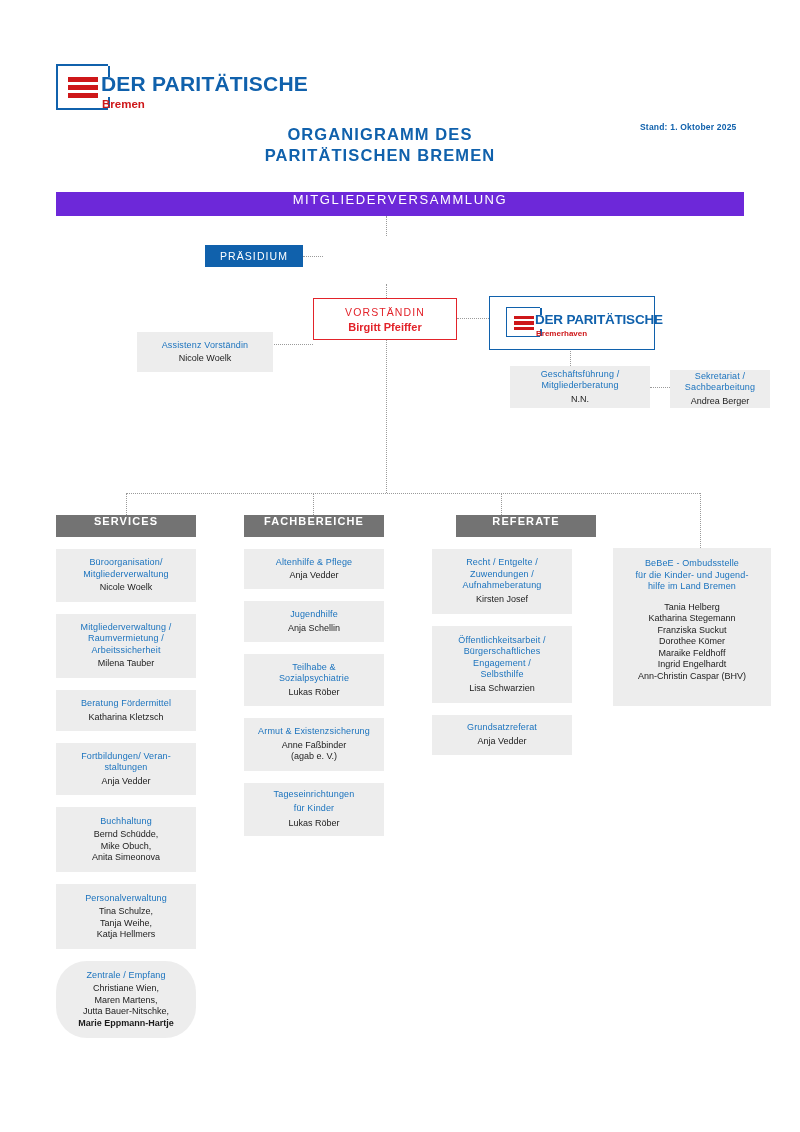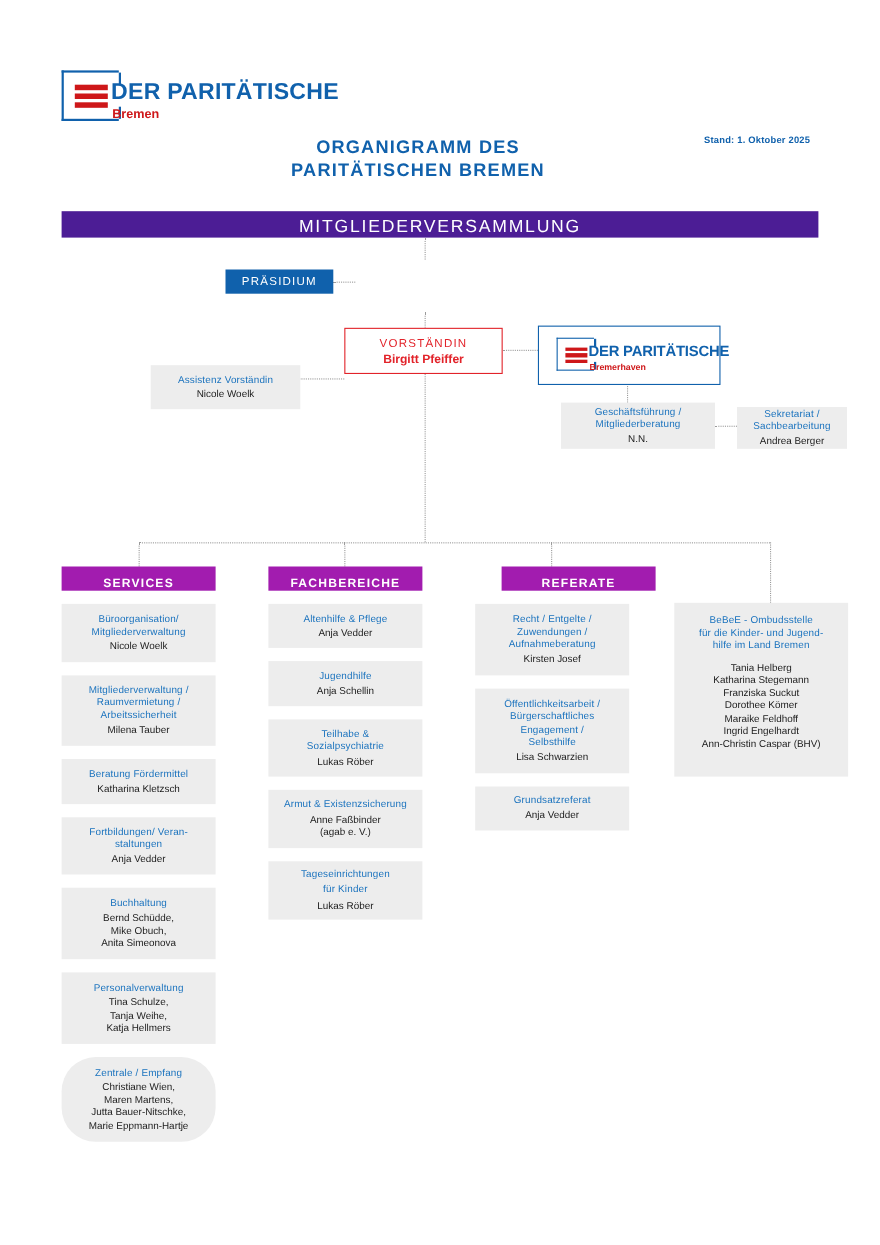--- a/index.html
+++ b/index.html
@@ -43,23 +43,23 @@
     letter-spacing:1.1px;line-height:21px;
   }
   .stand{
     position:absolute;left:640px;top:122px;
     font-size:8.5px;font-weight:bold;color:#1061AC;letter-spacing:.2px;white-space:nowrap;
   }
 
   
   .box{position:absolute;box-sizing:border-box;}
   .redbar{
-    background:#4c1d95;color:#ffffff;
-    font-size:16px;letter-spacing:1.6px;
-    display:flex;align-items:flex-end;justify-content:center;
+    background:#6d28d9;color:#ffffff;
+    font-size:13px;letter-spacing:1.6px;
+    display:flex;align-items:flex-start;justify-content:center;
   }
   .bluebox{
     background:#1061AC;color:#ffffff;
     display:flex;flex-direction:column;align-items:center;justify-content:center;
     text-align:center;
   }
   .bluebox .hd{font-size:10.5px;letter-spacing:1.1px;font-weight:normal;}
   .bluebox .sub{font-size:8.5px;line-height:11px;margin-top:6px;}
   .redbox{
     background:#ffffff;border:1.6px solid #E2232A;
@@ -69,22 +69,22 @@
   .redbox .nm{font-size:11px;color:#E2232A;font-weight:bold;margin-top:3px;}
 
   .graybox{
     background:#EDEDED;display:flex;flex-direction:column;
     align-items:center;justify-content:center;text-align:center;padding:6px 4px;
   }
   .graybox .gt{color:#1B73BE;font-size:9px;line-height:11.5px;font-weight:normal;letter-spacing:.15px;}
   .graybox .gn{color:#1c1c1c;font-size:9px;line-height:11.5px;margin-top:2px;}
 
   .colhead{
-    background:#a21caf;color:#fff;font-weight:bold;font-size:11px;letter-spacing:1.1px;
-    display:flex;align-items:flex-end;justify-content:center;
+    background:#737373;color:#fff;font-weight:bold;font-size:11px;letter-spacing:1.1px;
+    display:flex;align-items:flex-start;justify-content:center;
   }
 
   
   .bhbox{border:1.6px solid #1061AC;background:#fff;position:absolute;}
   .bhlogo{position:absolute;left:16px;top:10px;width:150px;height:34px;}
   .bhlogo .bracket{
     position:absolute;left:0;top:0;width:34px;height:30px;
     border:1.6px solid #1061AC;border-right:none;box-sizing:border-box;
   }
   .bhlogo .bracket:after{content:"";position:absolute;right:-1.6px;top:0;width:1.6px;height:7px;background:#1061AC;}
@@ -221,21 +221,21 @@
         <span class="gt">Personalverwaltung</span>
         <span class="gn">Tina Schulze,</span>
         <span class="gn" style="margin-top: 0px;">Tanja Weihe,</span>
         <span class="gn" style="margin-top: 0px;">Katja Hellmers</span>
       </div>
       <div class="box graybox" style="left: 56px; top: 961px; width: 140px; height: 77px; border-radius: 31px;">
         <span class="gt">Zentrale / Empfang</span>
         <span class="gn">Christiane Wien,</span>
         <span class="gn" style="margin-top: 0px;">Maren Martens,</span>
         <span class="gn" style="margin-top: 0px;">Jutta Bauer-Nitschke,</span>
-        <span class="gn" style="margin-top: 0px;">Marie Eppmann-Hartje</span>
+        <span class="gn" style="margin-top: 0px; font-weight: bold;">Marie Eppmann-Hartje</span>
       </div>
       <div class="box colhead" style="left: 244px; top: 515px; width: 140px; height: 22px;">
         <span>FACHBEREICHE</span>
       </div>
       <div class="box graybox" style="left: 244px; top: 549px; width: 140px; height: 40.4px;">
         <span class="gt">Altenhilfe &amp; Pflege</span>
         <span class="gn">Anja Vedder</span>
       </div>
       <div class="box graybox" style="left: 244px; top: 601.4px; width: 140px; height: 40.4px;">
         <span class="gt">Jugendhilfe</span>

